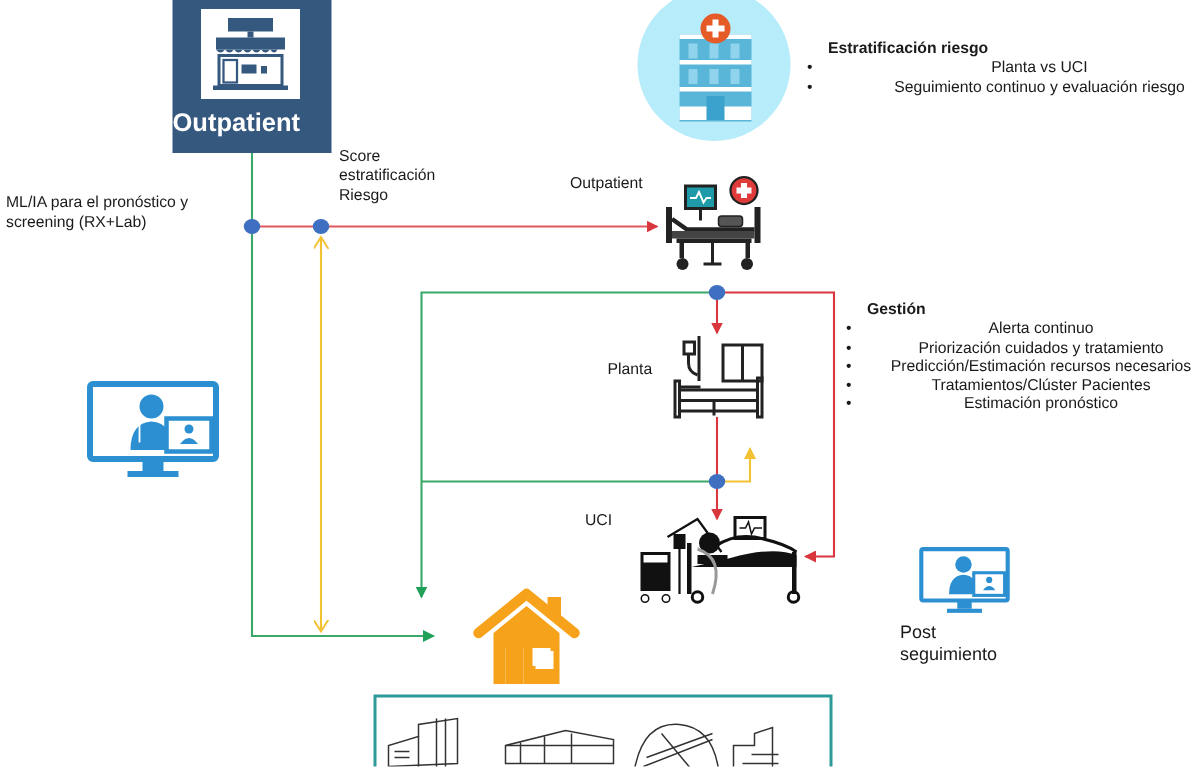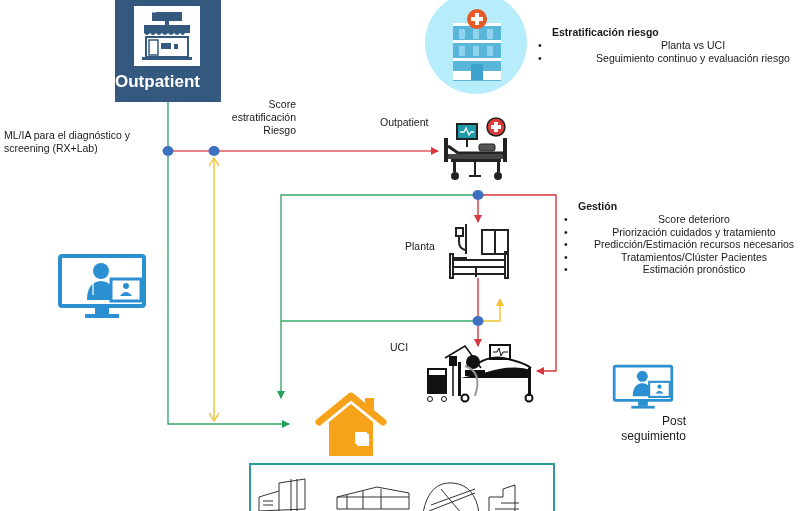--- a/index.html
+++ b/index.html
@@ -1,20 +1,20 @@
 <!DOCTYPE html>
 <html><head>
 <meta charset="utf-8">
 <style>
   html, body { margin:0; padding:0; background:#ffffff; }
   body { width:800px; height:511px; position:relative; overflow:hidden;
          font-family:"Liberation Sans", sans-serif; color:#1a1a1a; }
   .abs { position:absolute; }
   .txt { font-size:10.5px; line-height:13px; }
-  .center { text-align:right; }
+  .center { text-align:left; }
   svg { position:absolute; left:0; top:0; }
   .panel-title { font-weight:bold; font-size:10.5px; line-height:13px;padding-left:16px; }
   ul.bullets { list-style:none; margin:0; padding:0;text-align:center; }
   ul.bullets li { position:relative; padding-left:52px; font-size:10.5px; line-height:12.6px; }
   ul.bullets li::before { content:"•"; position:absolute; left:2px; top:0; }
   #outpatient { left:115px; top:0; width:106px; height:102px; background:#35587f; }
   #outpatient-label { position:absolute; left:0; width:106px; top:72px; text-align:left;
                       color:#fff; font-weight:bold; font-size:17px; }
   #hospital-box { left:249px; top:463px; width:306px; height:60px;
                   border:2px solid #2c9a98; box-sizing:border-box; }
@@ -101,21 +101,21 @@
 </div>
 
 <div class="abs" style="left:536px;top:26px;width:262px;">
   <div class="panel-title">Estratificación riesgo</div>
   <ul class="bullets">
     <li>Planta vs UCI</li>
     <li>Seguimiento continuo y evaluación riesgo</li>
   </ul>
 </div>
 
-<div class="abs txt" style="left:4px;top:129px;width:150px;">ML/IA para el diagnóstico y screening (RX+Lab)</div>
+<div class="abs txt" style="left:4px;top:129px;width:150px;">ML/IA para el pronóstico y screening (RX+Lab)</div>
 <div class="abs txt center" style="left:226px;top:98px;width:70px;">
   <div>Score</div>
   <div>estratificación</div>
   <div>Riesgo</div>
 </div>
 
 <div class="abs txt" style="left:380px;top:116px;">Outpatient</div>
 <div class="abs" style="left:441px;top:116px;width:70px;height:68px;">
   <svg width="70" height="68" viewBox="0 0 70 68">
     <rect x="16" y="8" width="20" height="15" fill="#1e9aa8" stroke="#222" stroke-width="2"></rect>
@@ -178,21 +178,21 @@
     <path d="M40,26 q18,6 10,30" fill="none" stroke="#999" stroke-width="2"></path>
     <rect x="103" y="28" width="3" height="28" fill="#111"></rect>
     <circle cx="40" cy="58" r="3.5" fill="none" stroke="#111" stroke-width="2"></circle>
     <circle cx="104" cy="58" r="3.5" fill="none" stroke="#111" stroke-width="2"></circle>
   </svg>
 </div>
 
 <div class="abs" style="left:562px;top:200px;width:236px;">
   <div class="panel-title">Gestión</div>
   <ul class="bullets">
-    <li style="padding-left:28px">Score deterioro</li>
+    <li style="padding-left:28px">Alerta continuo</li>
     <li style="padding-left:28px">Priorización cuidados y tratamiento</li>
     <li style="padding-left:28px">Predicción/Estimación recursos necesarios</li>
     <li style="padding-left:28px">Tratamientos/Clúster Pacientes</li>
     <li style="padding-left:28px">Estimación pronóstico</li>
   </ul>
 </div>
 
 <div class="abs" style="left:57px;top:253px;width:90px;height:70px;">
   <svg width="90" height="70" viewBox="0 0 90 70">
     <rect x="3" y="3" width="84" height="50" rx="2" fill="none" stroke="#2b8fd1" stroke-width="4"></rect>

